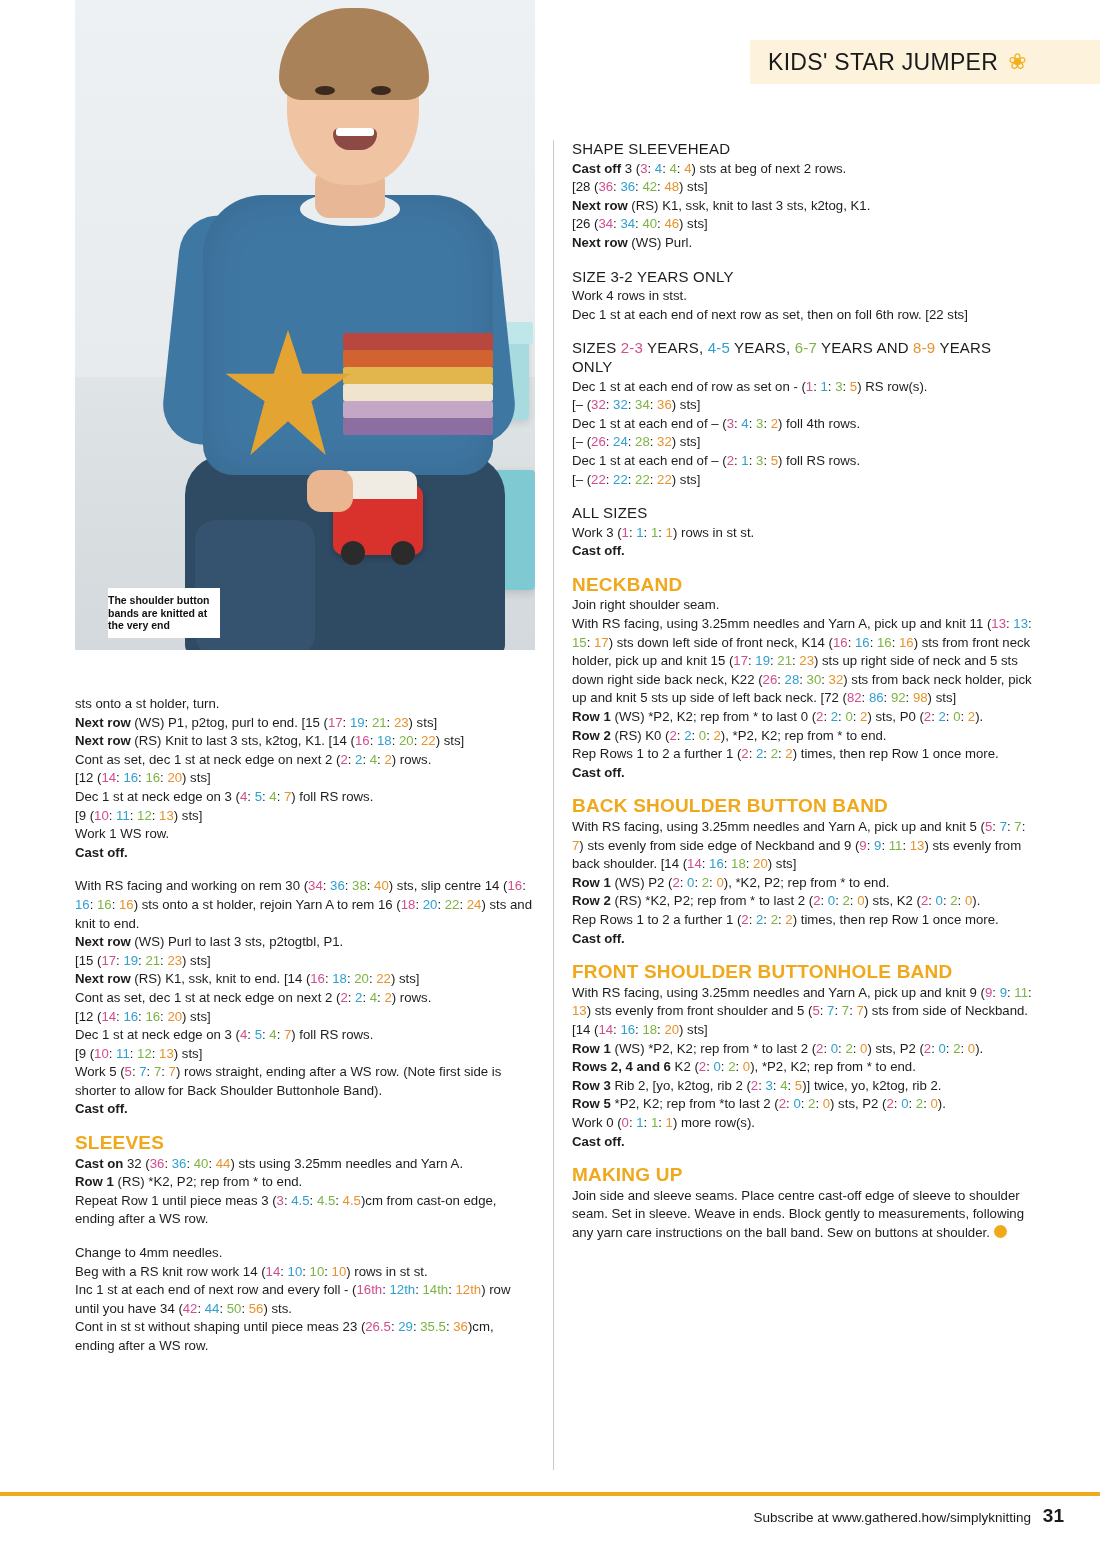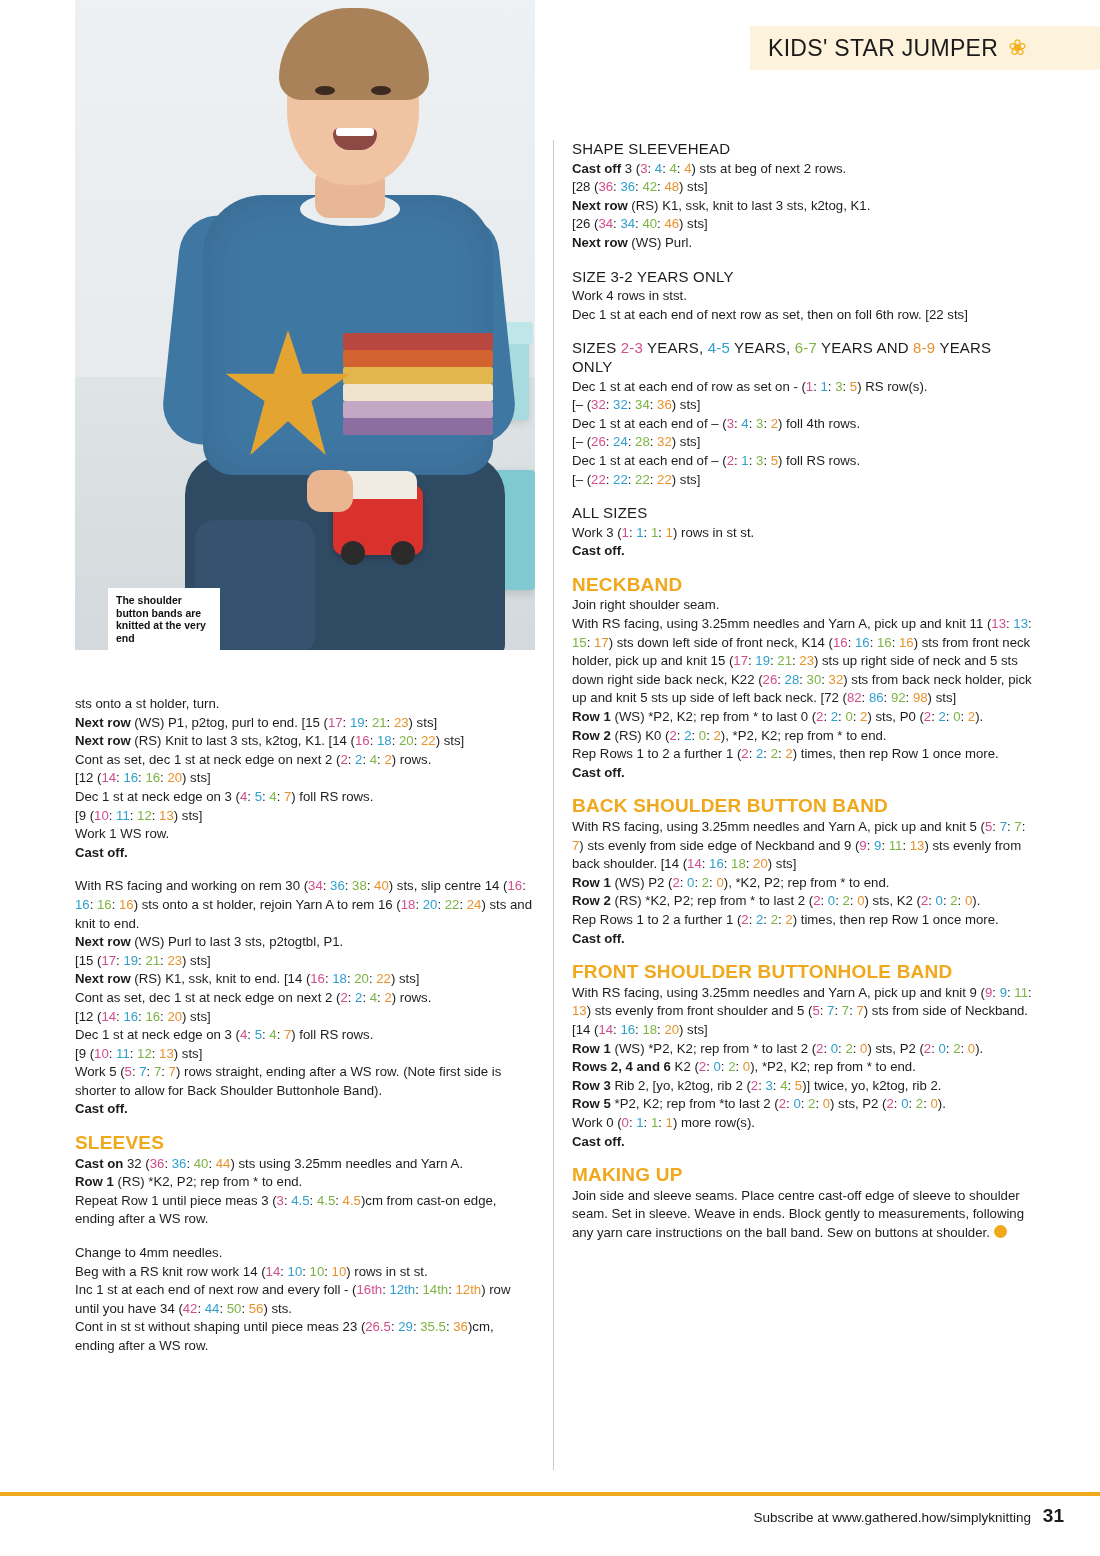--- a/index.html
+++ b/index.html
@@ -53,27 +53,27 @@
   .ph-r5{left:268px;top:401px;width:150px;background:#c3a7c5;}
   .ph-r6{left:268px;top:418px;width:150px;background:#8d6ea0;}
   .ph-toy{position:absolute;left:258px;top:485px;width:90px;height:70px;background:#d9312b;border-radius:10px;box-shadow:0 3px 6px rgba(0,0,0,.2);}
   .ph-toy .cab{position:absolute;left:6px;top:-14px;width:78px;height:28px;background:#f0ece3;border-radius:10px 10px 0 0;}
   .ph-toy .w1{position:absolute;left:8px;bottom:-10px;width:24px;height:24px;background:#2b2b2b;border-radius:50%;}
   .ph-toy .w2{position:absolute;right:8px;bottom:-10px;width:24px;height:24px;background:#2b2b2b;border-radius:50%;}
   .ph-hand{position:absolute;left:232px;top:470px;width:46px;height:42px;background:#eab692;border-radius:14px;}
 
   .photo-caption{
     position:absolute;left:108px;top:588px;width:112px;
-    background:#ffffff;padding:6px 8px;box-sizing:border-box;
+    background:#ffffff;padding:6px 0;box-sizing:border-box;
     font-size:10.5px;line-height:12.5px;font-weight:bold;color:#111;
   }
 
   
   .banner{
-    position:absolute;left:750px;top:26px;width:350px;height:44px;
+    position:absolute;left:750px;top:40px;width:350px;height:44px;
     background:#fdf3dc;display:flex;align-items:center;justify-content:flex-start;
     padding-left:18px;box-sizing:border-box;
   }
   .banner .title{font-size:23px;letter-spacing:.3px;color:#1a1a1a;font-weight:400;}
   .banner .flower{margin-left:10px;color:#f3b01c;font-size:22px;line-height:1;}
 
   
   .col{position:absolute;font-size:13.2px;line-height:18.6px;color:#1d1d1d;}
   .col-left{left:75px;top:695px;width:460px;}
   .col-right{left:572px;top:140px;width:460px;}

